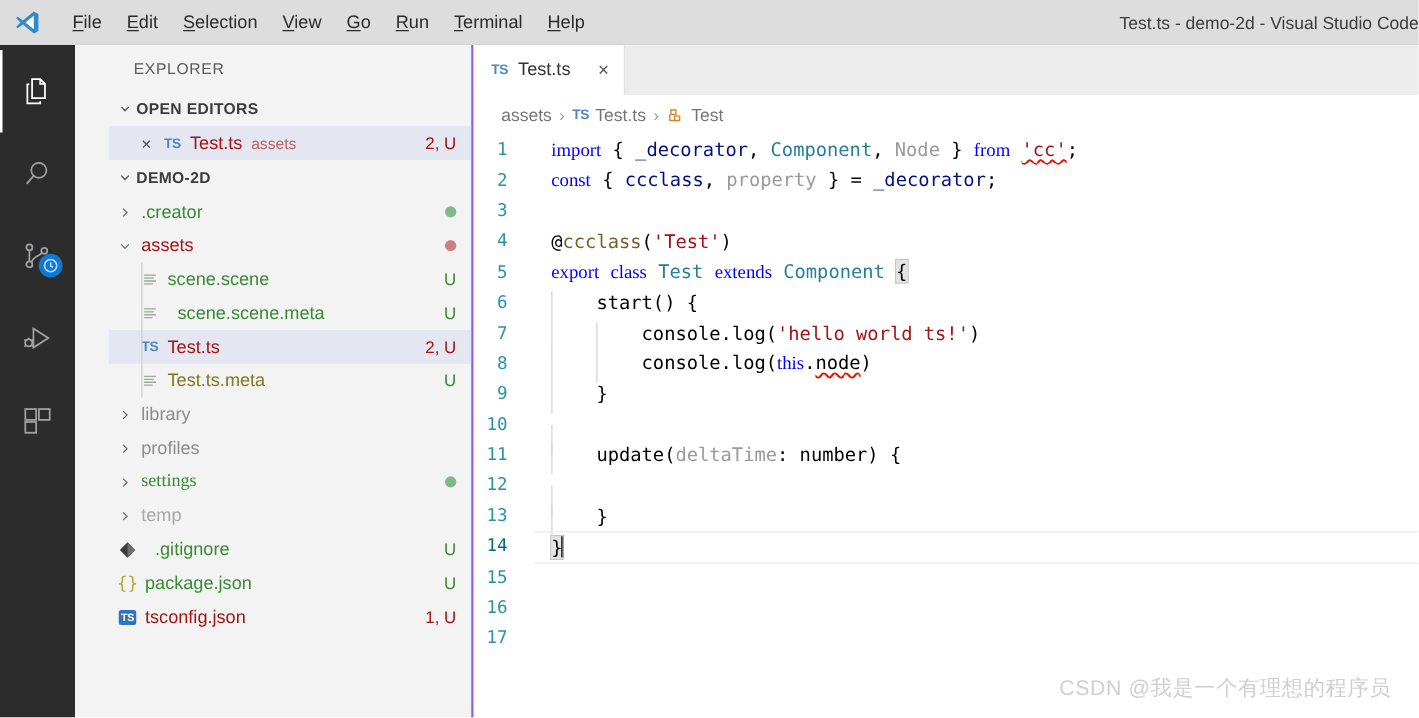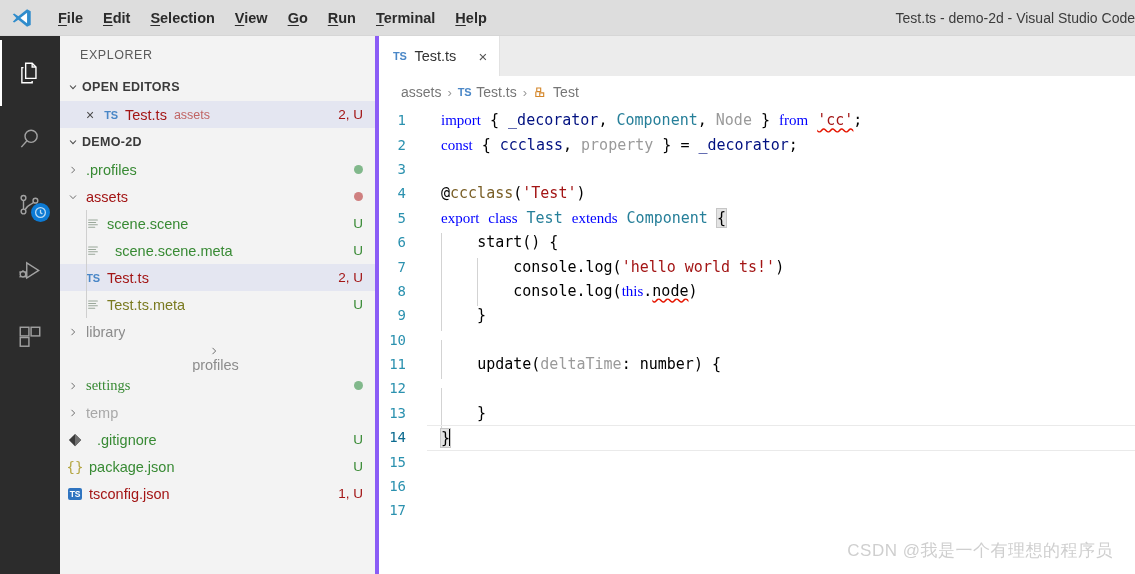--- a/index.html
+++ b/index.html
@@ -13,21 +13,21 @@
 
   
   .titlebar {
     height: 36px; min-height: 36px;
     background: #dddddd;
     display: flex; align-items: center;
     position: relative;
     border-bottom: 1px solid #d6d6d6;
   }
   .vscode-logo { width: 36px; display: flex; align-items: center; justify-content: center; padding-left: 8px;}
-  .menu { display: flex; margin-left: 12px; font-weight: bold; }
+  .menu { display: flex; margin-left: 12px; }
   .menu-item {
     font-size: 14.5px; color: #2b2b2b;
     padding: 2px 10px; cursor: default; white-space: nowrap;
   }
   .menu-item u { text-decoration: underline; text-underline-offset: 2px; }
   .title-shift { position: absolute; right: 0; width: 340px; text-align: right; font-size: 14px; color: #3b3b3b; }
 
   
   .body-row { flex: 1; display: flex; min-height: 0; }
 
@@ -52,23 +52,24 @@
   .badge-clock {
     position: absolute; right: 10px; bottom: 16px;
     width: 19px; height: 19px; border-radius: 50%;
     background: #0c7ad4; display: flex; align-items: center; justify-content: center;
   }
 
   
   .sidebar {
     width: 319px; min-width: 319px;
     background: #f3f3f3;
-    border-right: 4px solid #8b5cf6;
+    border-right: 2px solid #8b5cf6;
     display: flex; flex-direction: column;
     overflow: hidden;
+    padding-left: 27px;
   }
   .sidebar-title {
     height: 37px; display: flex; align-items: center;
     padding-left: 20px; font-size: 12.5px; letter-spacing: .55px;
     color: #5a5a5a; text-transform: uppercase;
   }
   .section-header {
     height: 28px; display: flex; align-items: center;
     padding-left: 4px; font-size: 12.5px; font-weight: bold;
     color: #3b3b3b; letter-spacing: .3px; cursor: pointer;
@@ -260,21 +261,21 @@
         </span>
         <span>DEMO-2D</span>
       </div>
       <div id="tree">
           <div class="row" style="padding-left: 4px;">
             <span class="twisty">
               <svg width="12" height="12" viewBox="0 0 16 16" fill="none" stroke="#6a6a6a" stroke-width="1.3">
                 <path d="M6 3.8 L10.2 8 L6 12.2"></path>
               </svg>
             </span>
-            <span class="row-label" style="color: rgb(56, 138, 52); margin-left: 4px;">.profiles</span>
+            <span class="row-label" style="color: rgb(56, 138, 52); margin-left: 4px;">.creator</span>
             <span class="dot" style="background: rgb(129, 184, 139);"></span>
           </div>
           <div class="row" style="padding-left: 4px;">
             <span class="twisty">
               <svg width="12" height="12" viewBox="0 0 16 16" fill="none" stroke="#6a6a6a" stroke-width="1.3">
                 <path d="M4 6 L8 10.2 L12 6"></path>
               </svg>
             </span>
             <span class="row-label" style="color: rgb(163, 21, 21); margin-left: 4px;">assets</span>
             <span class="dot" style="background: rgb(207, 128, 128);"></span>
@@ -318,21 +319,21 @@
             <span class="row-badge" style="color: rgb(56, 138, 52);">U</span>
           </div>
           <div class="row" style="padding-left: 4px;">
             <span class="twisty">
               <svg width="12" height="12" viewBox="0 0 16 16" fill="none" stroke="#6a6a6a" stroke-width="1.3">
                 <path d="M6 3.8 L10.2 8 L6 12.2"></path>
               </svg>
             </span>
             <span class="row-label" style="color: rgb(140, 140, 140); margin-left: 4px;">library</span>
           </div>
-          <div class="row" style="padding-left: 4px; flex-direction: column;">
+          <div class="row" style="padding-left: 4px;">
             <span class="twisty">
               <svg width="12" height="12" viewBox="0 0 16 16" fill="none" stroke="#6a6a6a" stroke-width="1.3">
                 <path d="M6 3.8 L10.2 8 L6 12.2"></path>
               </svg>
             </span>
             <span class="row-label" style="color: rgb(140, 140, 140); margin-left: 4px;">profiles</span>
           </div>
           <div class="row" style="padding-left: 4px; font-family: Liberation Serif, serif;">
             <span class="twisty">
               <svg width="12" height="12" viewBox="0 0 16 16" fill="none" stroke="#6a6a6a" stroke-width="1.3">

